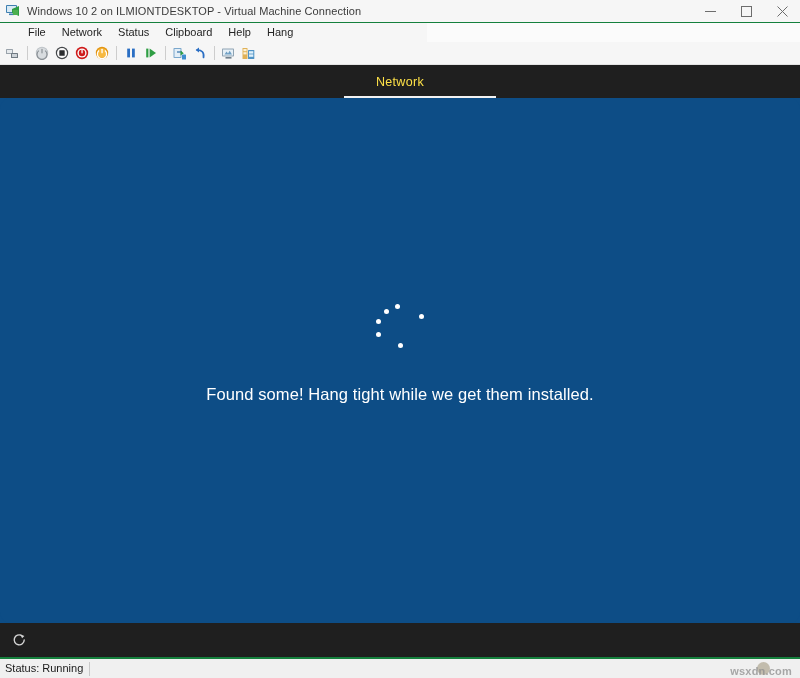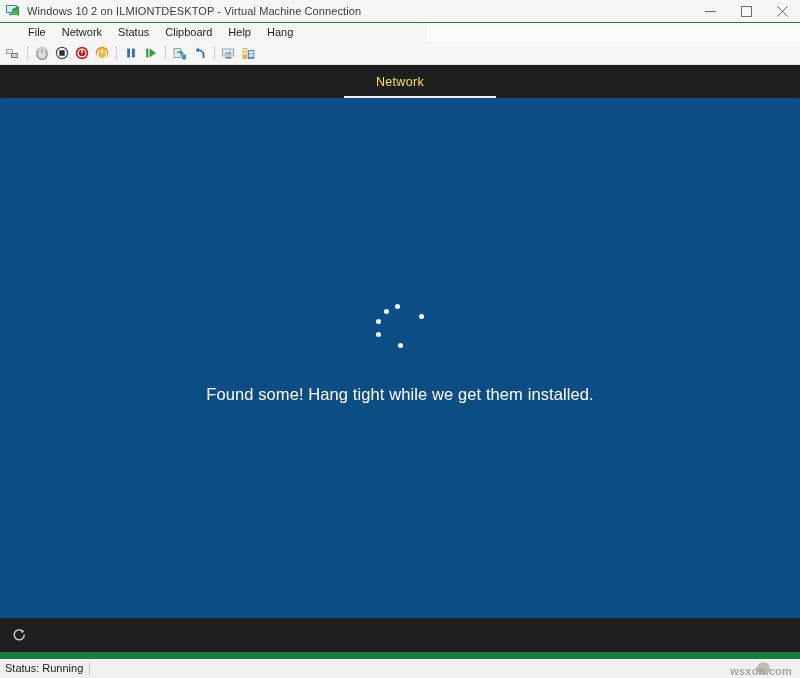--- a/index.html
+++ b/index.html
@@ -202,21 +202,21 @@
     height: 20px;
     display: flex;
     align-items: center;
     justify-content: center;
   }
 
   
   .statusbar {
     height: 19px;
     background: #f0f0f0;
-    border-top: 7px solid #15803d;
+    border-top: 2px solid #15803d;
     display: flex;
     align-items: center;
     flex: 0 0 auto;
     position: relative;
   }
   .status-text {
     font-size: 11px;
     color: #1a1a1a;
     padding-left: 5px;
     line-height: 19px;

